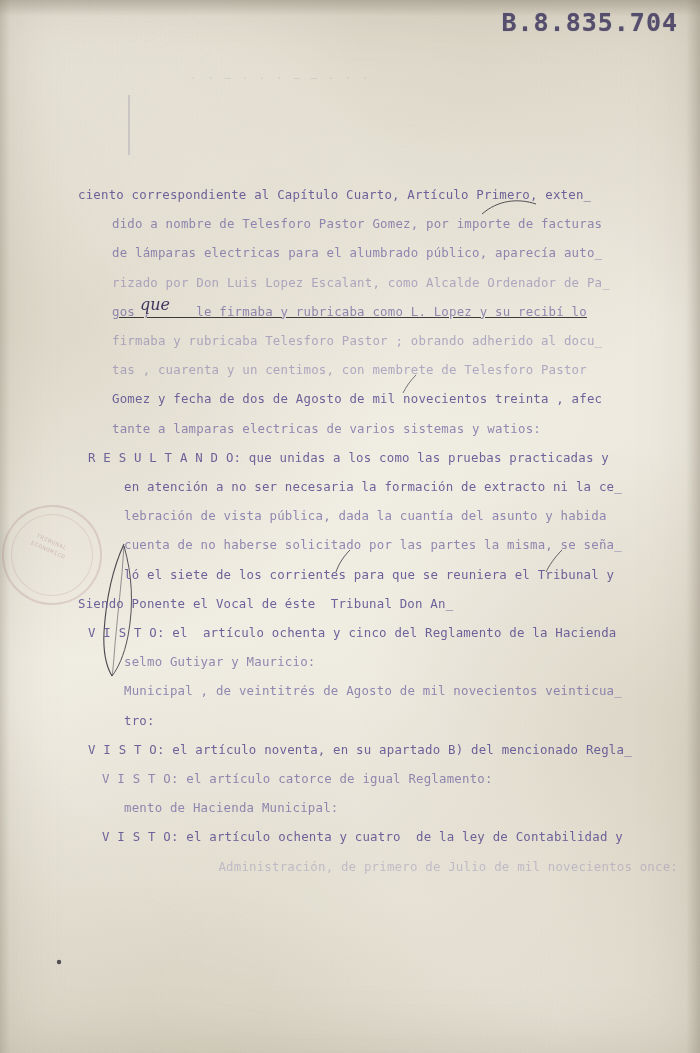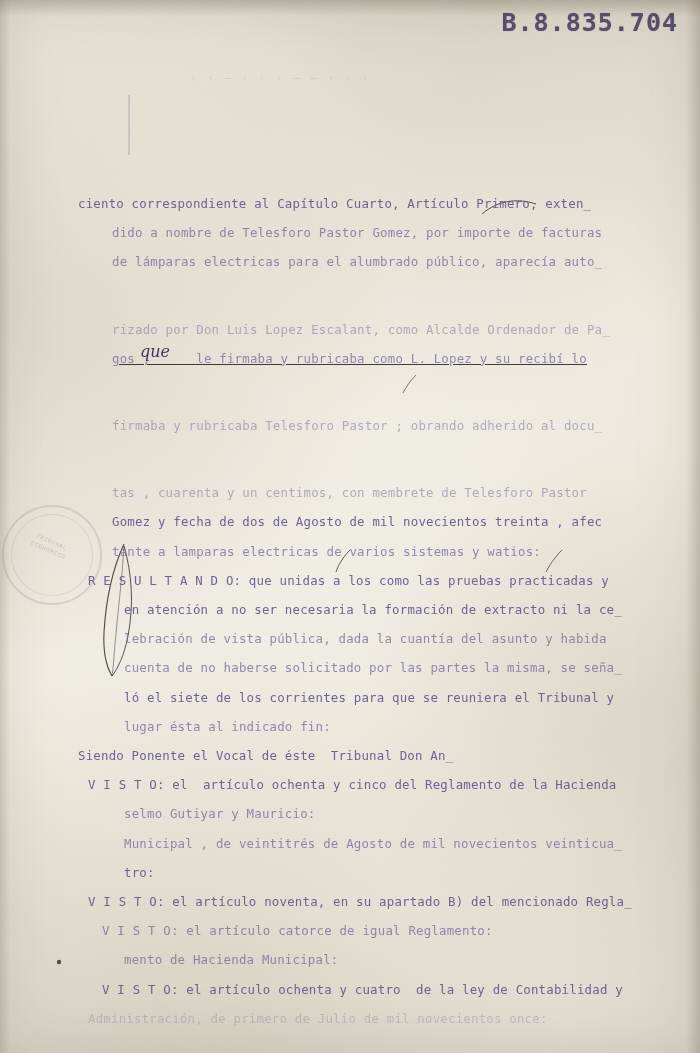--- a/index.html
+++ b/index.html
@@ -123,38 +123,38 @@
 
   
   .pen {
     position: absolute;
     pointer-events: none;
   }
 
   
   .body-text {
     position: absolute;
-    top: 189px;
+    top: 180px;
     left: 78px;
     width: 600px;
   }
   .line {
     font-family: "DejaVu Sans Mono", monospace;
     font-size: 12.4px;
     line-height: 29.2px;
     color: #5e5486;
     white-space: pre;
     letter-spacing: 0.2px;
   }
   
   .ink-strong { color: #4a3f74; }
   .ink-med    { color: #625794; opacity: 0.92; }
   .ink-weak   { color: #6f66a0; opacity: 0.74; }
-  .ink-faint  { color: #7b73a8; opacity: 0.55; margin-top: 38px; }
-  .ink-ghost  { color: #8a82b2; opacity: 0.40; }
+  .ink-faint  { color: #7b73a8; opacity: 0.55; }
+  .ink-ghost  { color: #8a82b2; opacity: 0.40; text-align: right; }
 
   .indent-1 { padding-left: 34px; }
   .indent-2 { padding-left: 24px; }
   .indent-3 { padding-left: 10px; }
   .indent-4 { padding-left: 46px; }
 
   .hand {
     font-family: "DejaVu Serif", serif;
     font-style: italic;
     font-size: 16px;
@@ -213,21 +213,20 @@
     </div>
     <div class="line ink-faint indent-1">firmaba y rubricaba Telesforo Pastor ; obrando adherido al docu_</div>
     <div class="line ink-faint indent-1">tas , cuarenta y un centimos, con membrete de Telesforo Pastor</div>
     <div class="line ink-med indent-1">Gomez y fecha de dos de Agosto de mil novecientos treinta , afec</div>
     <div class="line ink-weak indent-1">tante a lamparas electricas de varios sistemas y watios:</div>
     <div class="line ink-med indent-3">R E S U L T A N D O: que unidas a los como las pruebas practicadas y</div>
     <div class="line ink-med indent-4">en atención a no ser necesaria la formación de extracto ni la ce_</div>
     <div class="line ink-weak indent-4">lebración de vista pública, dada la cuantía del asunto y habida</div>
     <div class="line ink-weak indent-4">cuenta de no haberse solicitado por las partes la misma, se seña_</div>
     <div class="line ink-med indent-4">ló el siete de los corrientes para que se reuniera el Tribunal y</div>
-    <div class="line ink-weak indent-4">lugar ésta al indicado fin:</div>
     <div class="line ink-med">Siendo Ponente el Vocal de éste  Tribunal Don An_</div>
     <div class="line ink-med indent-3">V I S T O: el  artículo ochenta y cinco del Reglamento de la Hacienda</div>
     <div class="line ink-weak indent-4">selmo Gutiyar y Mauricio:</div>
     <div class="line ink-weak indent-4">Municipal , de veintitrés de Agosto de mil novecientos veinticua_</div>
     <div class="line ink-med indent-4">tro:</div>
     <div class="line ink-med indent-3">V I S T O: el artículo noventa, en su apartado B) del mencionado Regla_</div>
     <div class="line ink-weak indent-2">V I S T O: el artículo catorce de igual Reglamento:</div>
     <div class="line ink-weak indent-4">mento de Hacienda Municipal:</div>
     <div class="line ink-med indent-2">V I S T O: el artículo ochenta y cuatro  de la ley de Contabilidad y</div>
     <div class="line ink-ghost indent-3">Administración, de primero de Julio de mil novecientos once:</div>

